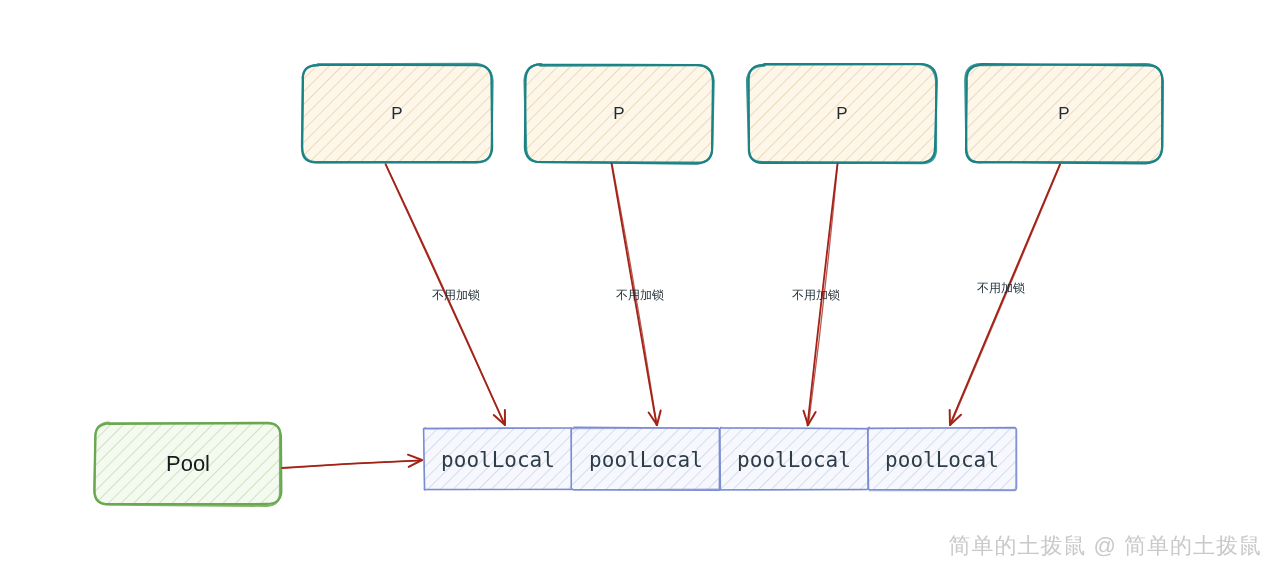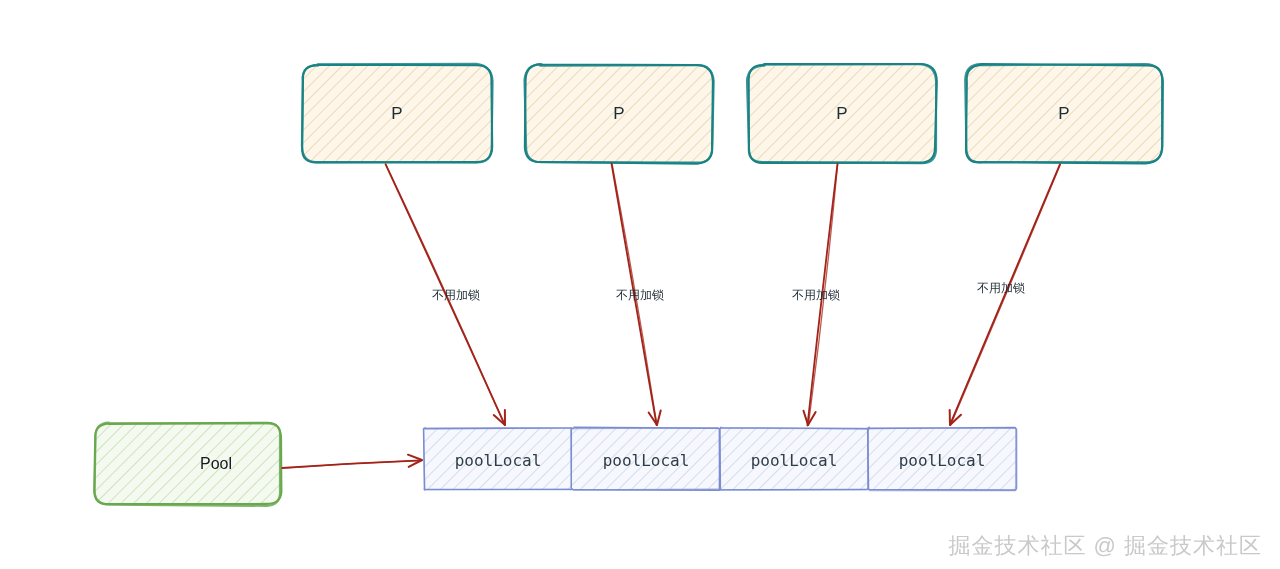--- a/index.html
+++ b/index.html
@@ -34,27 +34,26 @@
     pointer-events: none;
   }
   .p-label {
     font-family: "Liberation Sans", sans-serif;
     font-size: 17px;
     color: #1d2b33;
     letter-spacing: 0.3px;
   }
   .pool-label {
     font-family: "Liberation Sans", sans-serif;
-    font-size: 16px;
+    font-size: 22px;
     color: #16191d;
-    margin-left: 28px;
   }
   .poollocal-label {
     font-family: "DejaVu Sans Mono", monospace;
-    font-size: 16px;
+    font-size: 21px;
     color: #2e3c47;
     letter-spacing: 0px;
   }
   .edge-label {
     position: absolute;
     transform: translate(-50%, -50%);
     white-space: nowrap;
     font-family: "Liberation Sans", sans-serif;
     font-size: 12px;
     color: #1d2b33;
@@ -185,14 +184,14 @@
       <div class="node-label poollocal-label" style="left: 498px; top: 460px;">poolLocal</div>
       <div class="node-label poollocal-label" style="left: 646px; top: 460px;">poolLocal</div>
       <div class="node-label poollocal-label" style="left: 794px; top: 460px;">poolLocal</div>
       <div class="node-label poollocal-label" style="left: 942px; top: 460px;">poolLocal</div>
       <div class="edge-label" style="left: 456px; top: 295px;">不用加锁</div>
       <div class="edge-label" style="left: 640px; top: 295px;">不用加锁</div>
       <div class="edge-label" style="left: 816px; top: 295px;">不用加锁</div>
       <div class="edge-label" style="left: 1001px; top: 288px;">不用加锁</div>
     </div>
 
-  <div class="watermark">掘金技术社区 @ 掘金技术社区</div>
+  <div class="watermark">简单的土拨鼠 @ 简单的土拨鼠</div>
 </div>
 
 </body></html>

